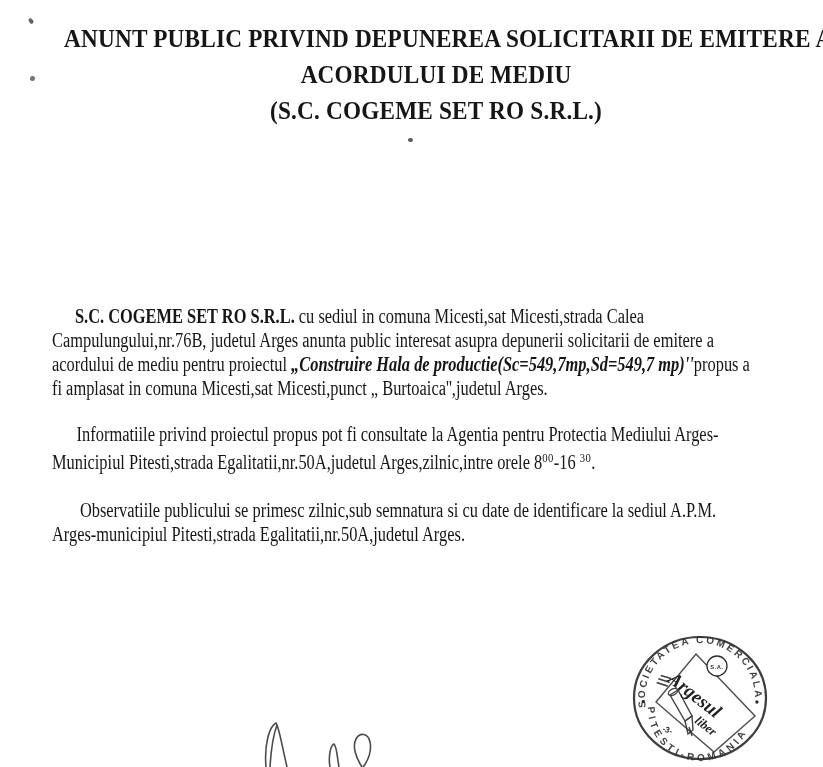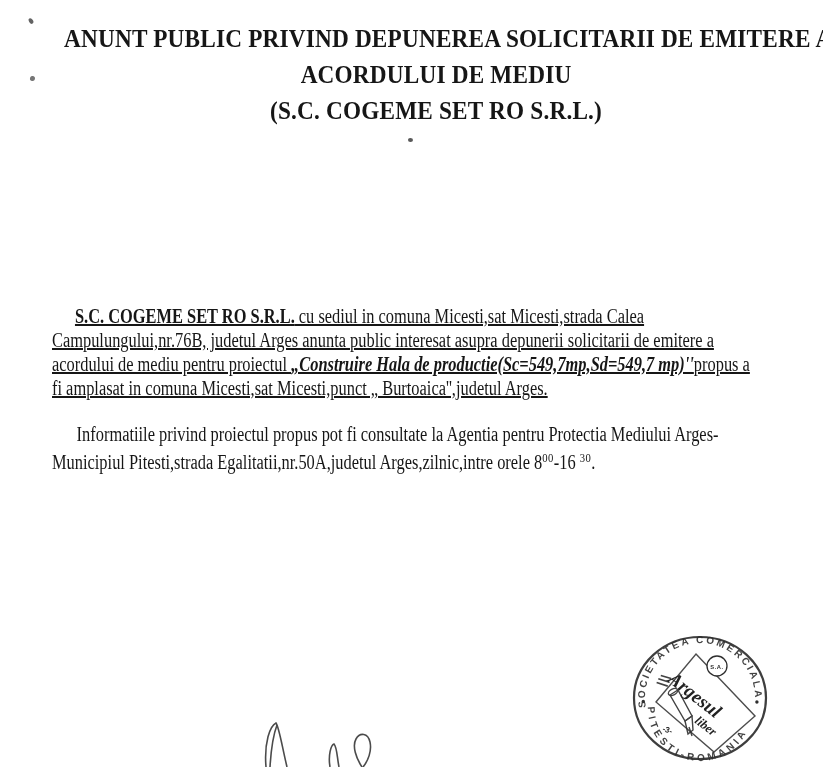--- a/index.html
+++ b/index.html
@@ -11,21 +11,21 @@
   
   .title-block {
     position:absolute; top:21px; left:36px; width:800px;
     text-align:center; font-weight:700; font-size:25px; line-height:36px;
     letter-spacing:0.2px;
   }
   .title-line { transform:scaleX(0.93); transform-origin:50% 50%; white-space:nowrap; }
   
   .para { position:absolute; left:52px; width:770px; font-size:20px; line-height:24px; }
   .para .line { white-space:nowrap; transform:scaleX(0.82); transform-origin:0 50%; }
-  .para-1 { top:304px;text-decoration:underline; }
+  .para-1 { top:304px; }
   .para-1 .line:first-child { text-indent:28px; }
   .para-2 { top:422px; }
   .para-2 .line:first-child { text-indent:30px; }
   .para-3 { top:498px; }
   .para-3 .line:first-child { text-indent:34px; }
   .b  { font-weight:700; }
   .bi { font-weight:700; font-style:italic; }
   .sup { font-size:13px; vertical-align:7px; letter-spacing:0.5px; }
   
   .stamp   { position:absolute; left:626px; top:628px; width:152px; height:140px; }
@@ -49,20 +49,24 @@
 
   <div class="para para-1">
       <div class="line"><span class="b">S.C. COGEME SET RO S.R.L.</span><span> cu sediul in comuna Micesti,sat Micesti,strada Calea</span></div>
       <div class="line"><span>Campulungului,nr.76B, judetul Arges anunta public interesat asupra depunerii solicitarii de emitere a</span></div>
       <div class="line"><span>acordului de mediu pentru proiectul </span><span class="bi">„Construire Hala de productie(Sc=549,7mp,Sd=549,7 mp)''</span><span>propus a</span></div>
       <div class="line"><span>fi amplasat in comuna Micesti,sat Micesti,punct „ Burtoaica'',judetul Arges.</span></div>
     </div>
   <div class="para para-2">
       <div class="line"><span>Informatiile privind proiectul propus pot fi consultate la Agentia pentru Protectia Mediului Arges-</span></div>
       <div class="line"><span>Municipiul Pitesti,strada Egalitatii,nr.50A,judetul Arges,zilnic,intre orele 8</span><span class="sup">00</span><span>-16 </span><span class="sup">30</span><span>.</span></div>
+    </div>
+  <div class="para para-3">
+      <div class="line"><span>Observatiile publicului se primesc zilnic,sub semnatura si cu date de identificare la sediul A.P.M.</span></div>
+      <div class="line"><span>Arges-municipiul Pitesti,strada Egalitatii,nr.50A,judetul Arges.</span></div>
     </div>
 
   <svg class="stamp" viewBox="0 0 152 140">
     <defs>
       <path id="arcTop" d="M 20.2 81.4 A 55 55 0 1 1 127.8 81.4" fill="none"></path>
       <path id="arcBot" d="M 22.3 75.4 A 52 52 0 1 0 125.7 75.4" fill="none"></path>
     </defs>
     <ellipse cx="74" cy="70" rx="66" ry="61" fill="none" stroke="#2e2e2e" stroke-width="2.2" opacity="0.92"></ellipse>
     <text font-family="Liberation Sans, sans-serif" font-size="10" font-weight="700" fill="#2e2e2e" letter-spacing="2.4" opacity="0.9">
       <textPath href="#arcTop" startOffset="1%">SOCIETATEA COMERCIALA</textPath>

